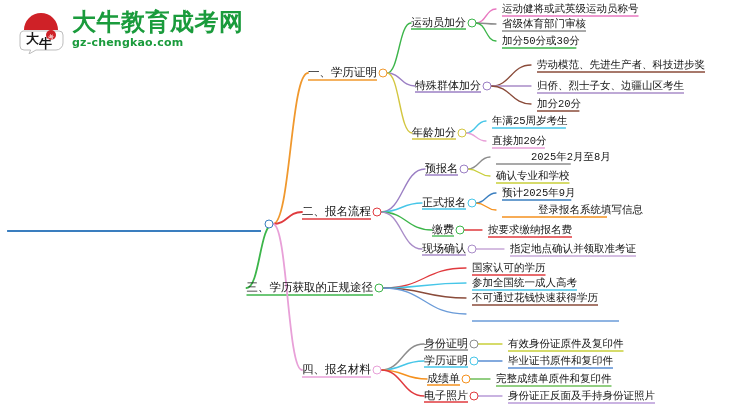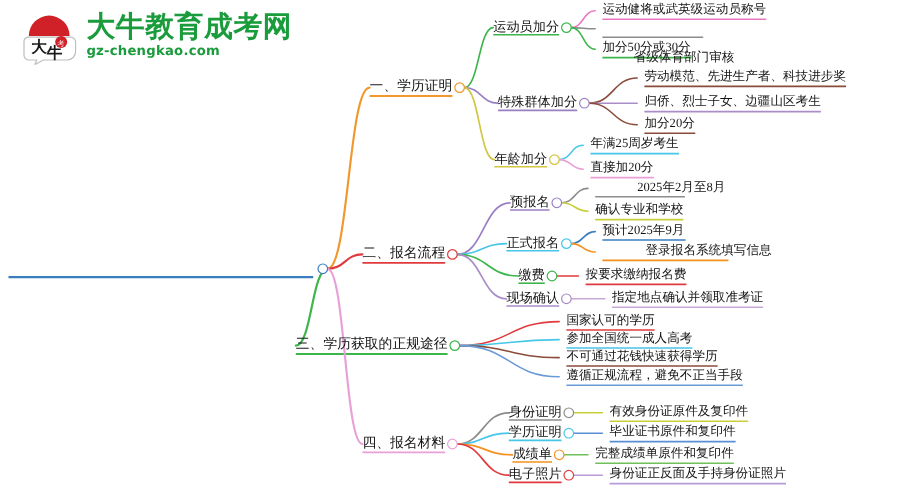--- a/index.html
+++ b/index.html
@@ -55,21 +55,21 @@
     letter-spacing: 0.2px;
     line-height: 14px;
     margin-top: 3px;
     white-space: nowrap;
   }
 
   
   .node {
     position: absolute;
     white-space: nowrap;
-    font-family: Liberation Serif, serif;
+    font-family: Liberation Mono, monospace;
     color: #141414;
     line-height: 1;
   }
   .n-root {
     font-size: 11.5px;
     transform: translate(-100%, -50%);
   }
   .n-l1 {
     font-size: 11.5px;
     transform: translate(-100%, -50%);
@@ -188,21 +188,21 @@
       <div id="logo-sub">gz-chengkao.com</div>
     </div>
   </div>
 
     <div class="dot" style="left: 269px; top: 224px; border-color: rgb(58, 126, 191);"></div>
     <div class="node n-l1" style="left: 377px; top: 73px;">一、学历证明</div>
     <div class="dot" style="left: 383px; top: 73px; border-color: rgb(240, 152, 45);"></div>
     <div class="node n-l2" style="left: 466px; top: 23px;">运动员加分</div>
     <div class="dot" style="left: 472px; top: 23px; border-color: rgb(60, 181, 74);"></div>
     <div class="node n-l3" style="left: 502px; top: 9px;">运动健将或武英级运动员称号</div>
-    <div class="node n-l3" style="left: 528px; top: 24px; margin-top: 25px;">省级体育部门审核</div>
+    <div class="node n-l3" style="left: 502px; top: 24px;">省级体育部门审核</div>
     <div class="node n-l3" style="left: 502px; top: 41px;">加分50分或30分</div>
     <div class="node n-l2" style="left: 481px; top: 86px;">特殊群体加分</div>
     <div class="dot" style="left: 487px; top: 86px; border-color: rgb(155, 127, 196);"></div>
     <div class="node n-l3" style="left: 537px; top: 65px;">劳动模范、先进生产者、科技进步奖</div>
     <div class="node n-l3" style="left: 537px; top: 86px;">归侨、烈士子女、边疆山区考生</div>
     <div class="node n-l3" style="left: 537px; top: 104px;">加分20分</div>
     <div class="node n-l2" style="left: 456px; top: 133px;">年龄加分</div>
     <div class="dot" style="left: 462px; top: 133px; border-color: rgb(211, 198, 64);"></div>
     <div class="node n-l3" style="left: 492px; top: 121px;">年满25周岁考生</div>
     <div class="node n-l3" style="left: 492px; top: 141px;">直接加20分</div>
@@ -220,21 +220,20 @@
     <div class="dot" style="left: 460px; top: 230px; border-color: rgb(60, 181, 74);"></div>
     <div class="node n-l3" style="left: 488px; top: 230px;">按要求缴纳报名费</div>
     <div class="node n-l2" style="left: 466px; top: 249px;">现场确认</div>
     <div class="dot" style="left: 472px; top: 249px; border-color: rgb(169, 140, 200);"></div>
     <div class="node n-l3" style="left: 510px; top: 249px;">指定地点确认并领取准考证</div>
     <div class="node n-l1" style="left: 373px; top: 288px;">三、学历获取的正规途径</div>
     <div class="dot" style="left: 379px; top: 288px; border-color: rgb(60, 181, 74);"></div>
     <div class="node n-l3" style="left: 472px; top: 268px;">国家认可的学历</div>
     <div class="node n-l3" style="left: 472px; top: 283px;">参加全国统一成人高考</div>
     <div class="node n-l3" style="left: 472px; top: 298px;">不可通过花钱快速获得学历</div>
-    <div class="node n-l3" style="left: 472px; top: 314px;">遵循正规流程，避免不正当手段</div>
     <div class="node n-l1" style="left: 371px; top: 370px;">四、报名材料</div>
     <div class="dot" style="left: 377px; top: 370px; border-color: rgb(232, 160, 216);"></div>
     <div class="node n-l2" style="left: 468px; top: 344px;">身份证明</div>
     <div class="dot" style="left: 474px; top: 344px; border-color: rgb(140, 140, 140);"></div>
     <div class="node n-l3" style="left: 508px; top: 344px;">有效身份证原件及复印件</div>
     <div class="node n-l2" style="left: 468px; top: 361px;">学历证明</div>
     <div class="dot" style="left: 474px; top: 361px; border-color: rgb(70, 198, 232);"></div>
     <div class="node n-l3" style="left: 508px; top: 361px;">毕业证书原件和复印件</div>
     <div class="node n-l2" style="left: 460px; top: 379px;">成绩单</div>
     <div class="dot" style="left: 466px; top: 379px; border-color: rgb(245, 145, 30);"></div>

